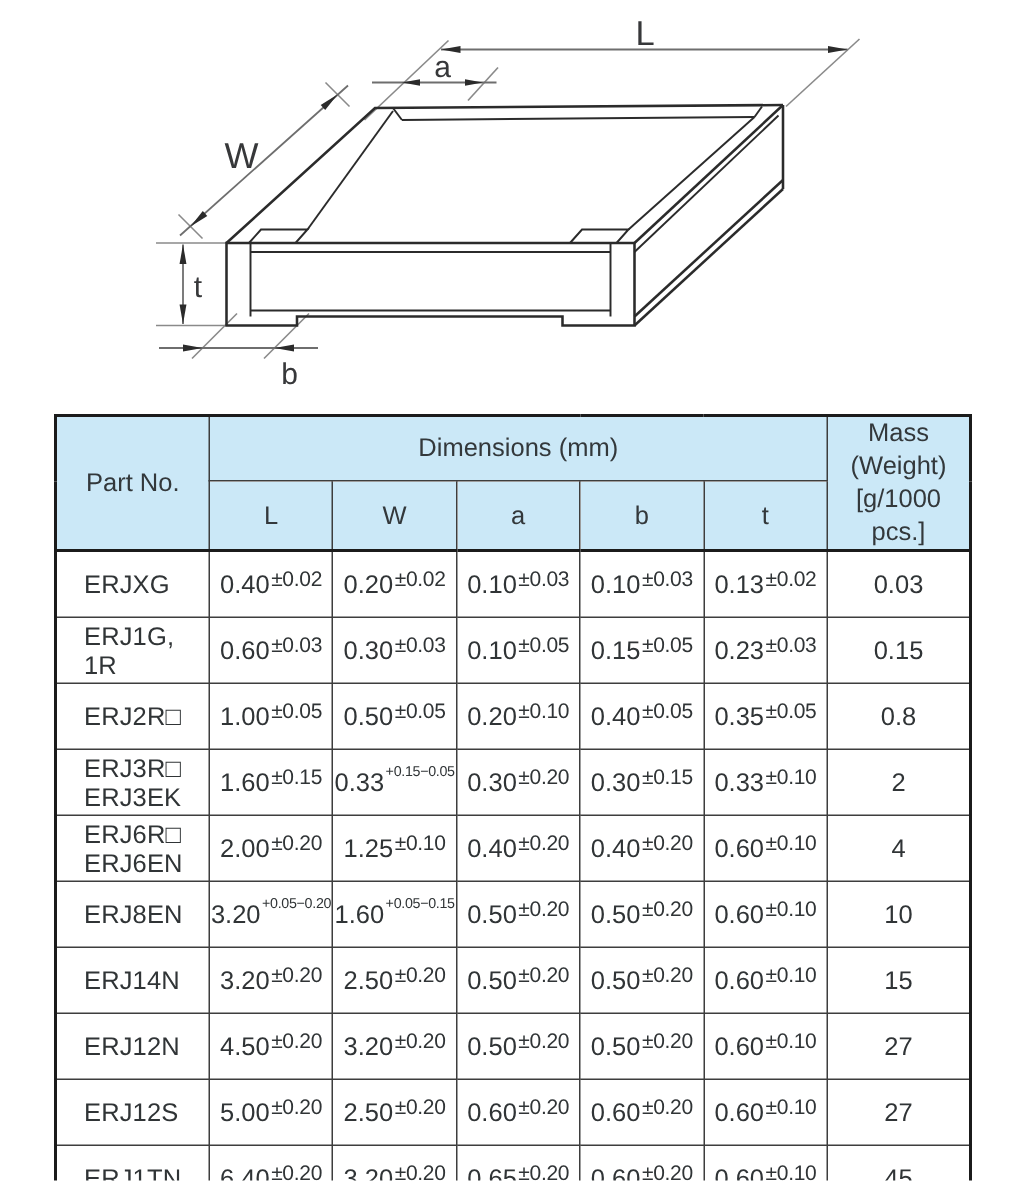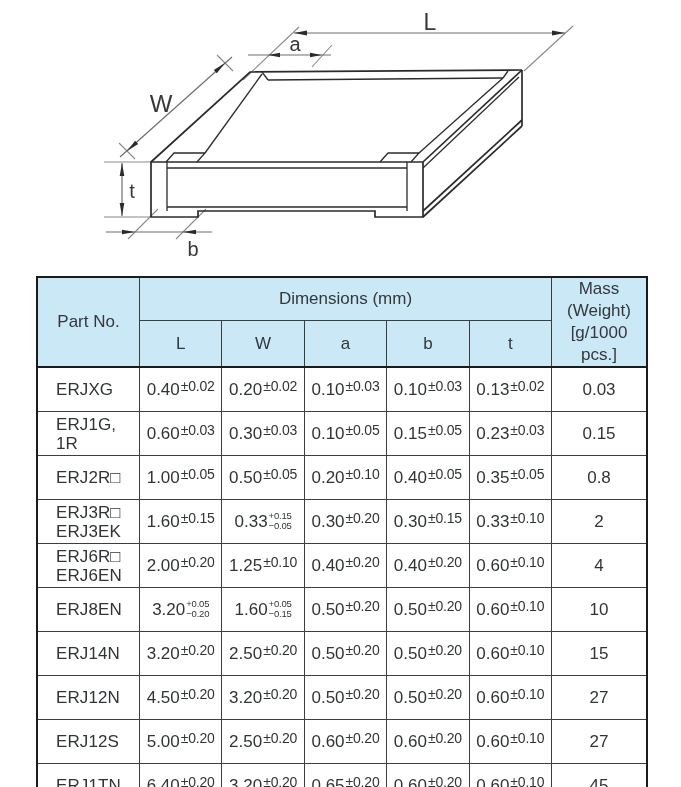--- a/index.html
+++ b/index.html
@@ -55,21 +55,21 @@
   .dimwrap { display: inline-flex; align-items: flex-start; justify-content: center; }
   .tol-sup {
     font-size: 14px;
     margin-left: 1px;
     transform: translateY(-2.5px);
     display: inline-block;
     letter-spacing: -0.2px;
   }
   .tol-stack {
     display: inline-flex;
-    flex-direction: column;
+    flex-direction: row;
     font-size: 9.5px;
     line-height: 1.08;
     margin-left: 1px;
     text-align: left;
     transform: translateY(-1.5px);
     letter-spacing: -0.2px;
   }
 </style>
 </head>
 <body>

